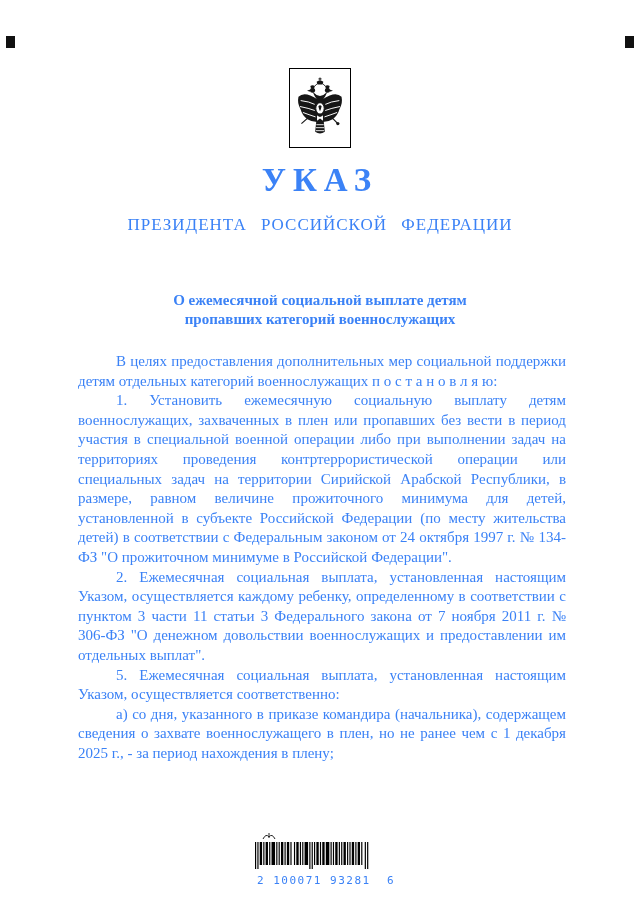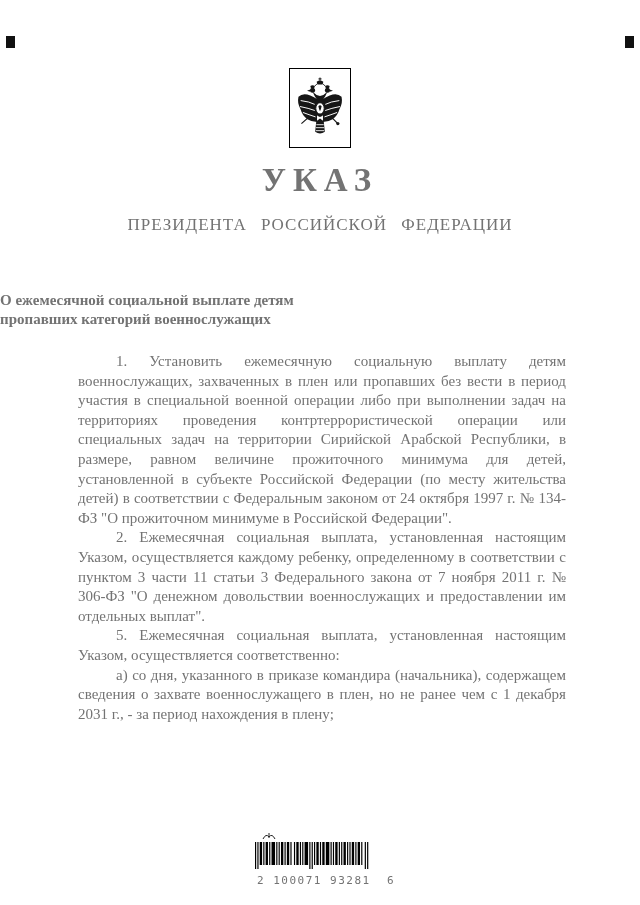--- a/index.html
+++ b/index.html
@@ -5,21 +5,21 @@
   html, body {
     margin: 0;
     padding: 0;
     background: #ffffff;
   }
   .page {
     position: relative;
     width: 640px;
     height: 905px;
     background: #ffffff;
-    color: #737373;
+    color: #3b82f6;
     font-family: "Liberation Serif", serif;
     overflow: hidden;
   }
   .crop-mark {
     position: absolute;
     top: 36px;
     width: 9px;
     height: 12px;
     background: #111;
   }
@@ -59,20 +59,21 @@
     text-align: center;
     font-size: 17px;
     letter-spacing: 1px;
     word-spacing: 9px;
   }
   .doc-title {
     position: absolute;
     top: 291px;
     left: 0;
     width: 100%;
+    text-align: center;
     font-weight: bold;
     font-size: 15px;
     line-height: 19px;
   }
   .doc-body {
     position: absolute;
     top: 352px;
     left: 78px;
     width: 488px;
     font-size: 15px;
@@ -159,24 +160,25 @@
   <h1 class="doc-type">УКАЗ</h1>
 
   <div class="doc-issuer">ПРЕЗИДЕНТА РОССИЙСКОЙ ФЕДЕРАЦИИ</div>
 
   <div class="doc-title">
     <div>О ежемесячной социальной выплате детям</div>
     <div>пропавших категорий военнослужащих</div>
   </div>
 
   <div class="doc-body">
+    <p>В целях предоставления дополнительных мер социальной поддержки детям отдельных категорий военнослужащих п о с т а н о в л я ю:</p>
     <p>1. Установить ежемесячную социальную выплату детям военнослужащих, захваченных в плен или пропавших без вести в период участия в специальной военной операции либо при выполнении задач на территориях проведения контртеррористической операции или специальных задач на территории Сирийской Арабской Республики, в размере, равном величине прожиточного минимума для детей, установленной в субъекте Российской Федерации (по месту жительства детей) в соответствии с Федеральным законом от 24 октября 1997 г. № 134-ФЗ "О прожиточном минимуме в Российской Федерации".</p>
     <p>2. Ежемесячная социальная выплата, установленная настоящим Указом, осуществляется каждому ребенку, определенному в соответствии с пунктом 3 части 11 статьи 3 Федерального закона от 7 ноября 2011 г. № 306-ФЗ "О денежном довольствии военнослужащих и предоставлении им отдельных выплат".</p>
     <p>5. Ежемесячная социальная выплата, установленная настоящим Указом, осуществляется соответственно:</p>
-    <p>а) со дня, указанного в приказе командира (начальника), содержащем сведения о захвате военнослужащего в плен, но не ранее чем с 1 декабря 2031 г., - за период нахождения в плену;</p>
+    <p>а) со дня, указанного в приказе командира (начальника), содержащем сведения о захвате военнослужащего в плен, но не ранее чем с 1 декабря 2025 г., - за период нахождения в плену;</p>
   </div>
 
   <div class="barcode-block">
     <svg class="barcode-mini-emblem" width="16" height="9" viewBox="0 0 16 9" aria-hidden="true">
       <path d="M2,7 Q5,1 8,5 Q11,1 14,7 M8,1 V6" stroke="#222" fill="none" stroke-width="1"></path>
     </svg>
     <svg width="118" height="27" viewBox="0 0 100 27" preserveAspectRatio="none" aria-hidden="true">
       <g fill="#000">
         <rect x="0" y="0" width="1" height="27"></rect>
         <rect x="2" y="0" width="1" height="27"></rect>

